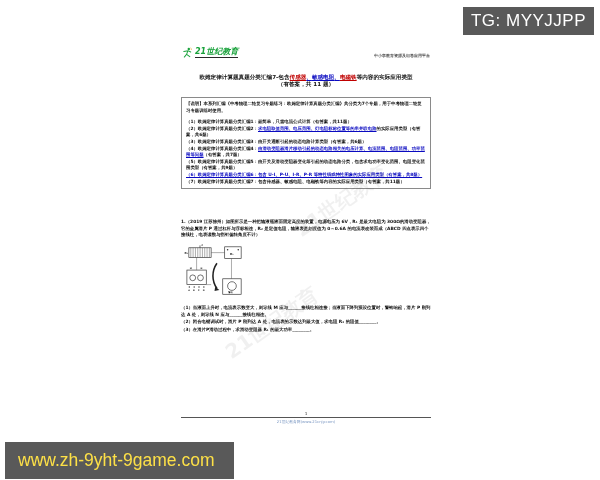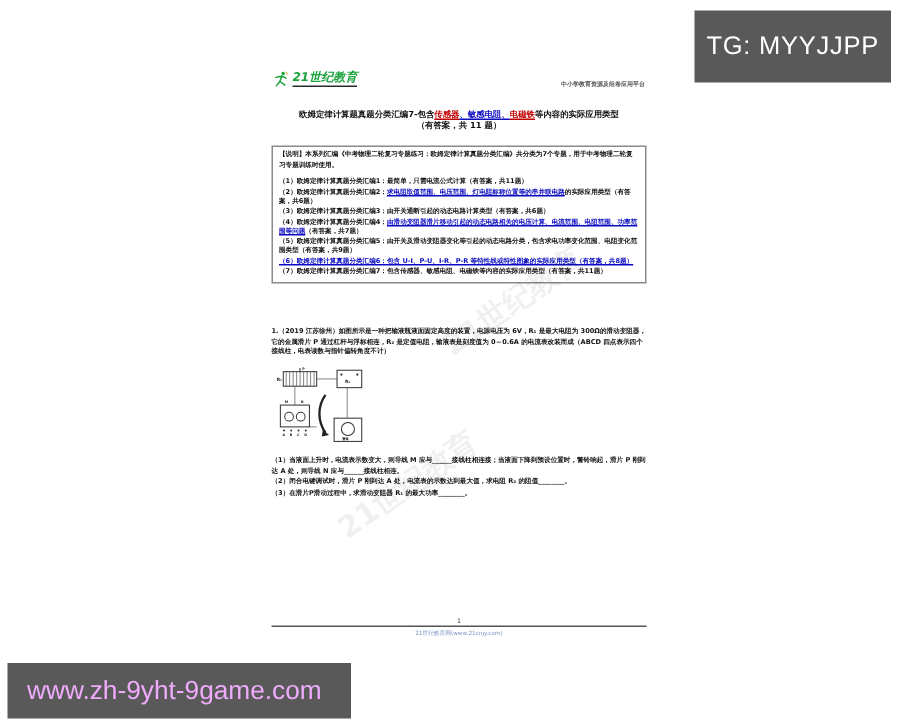--- a/index.html
+++ b/index.html
@@ -3,28 +3,28 @@
 <meta charset="utf-8">
 <style>
   html,body{margin:0;padding:0;}
   body{
     width:600px;height:480px;position:relative;overflow:hidden;
     background:#ffffff;
     font-family:"DejaVu Sans",sans-serif;
   }
   
   .tg-badge{
-    position:absolute;left:463px;top:7px;width:131px;height:48px;
+    position:absolute;left:463px;top:7px;width:131px;height:28px;
     background:#595959;color:#ffffff;
     font:17px "Liberation Sans",sans-serif;letter-spacing:.5px;
     display:flex;align-items:center;justify-content:center;
   }
   .url-bar{
     position:absolute;left:5px;top:442px;width:229px;height:37px;
-    background:#595959;color:#f0abfc;
+    background:#595959;color:#fde047;
     font:17.5px "Liberation Sans",sans-serif;
     display:flex;align-items:center;padding-left:13px;box-sizing:border-box;
   }
   
   .doc-page{
     position:absolute;left:170px;top:38px;width:272px;height:402px;
     background:#ffffff;color:#1a1a1a;
   }
   .doc-header{
     display:flex;justify-content:space-between;align-items:flex-end;

